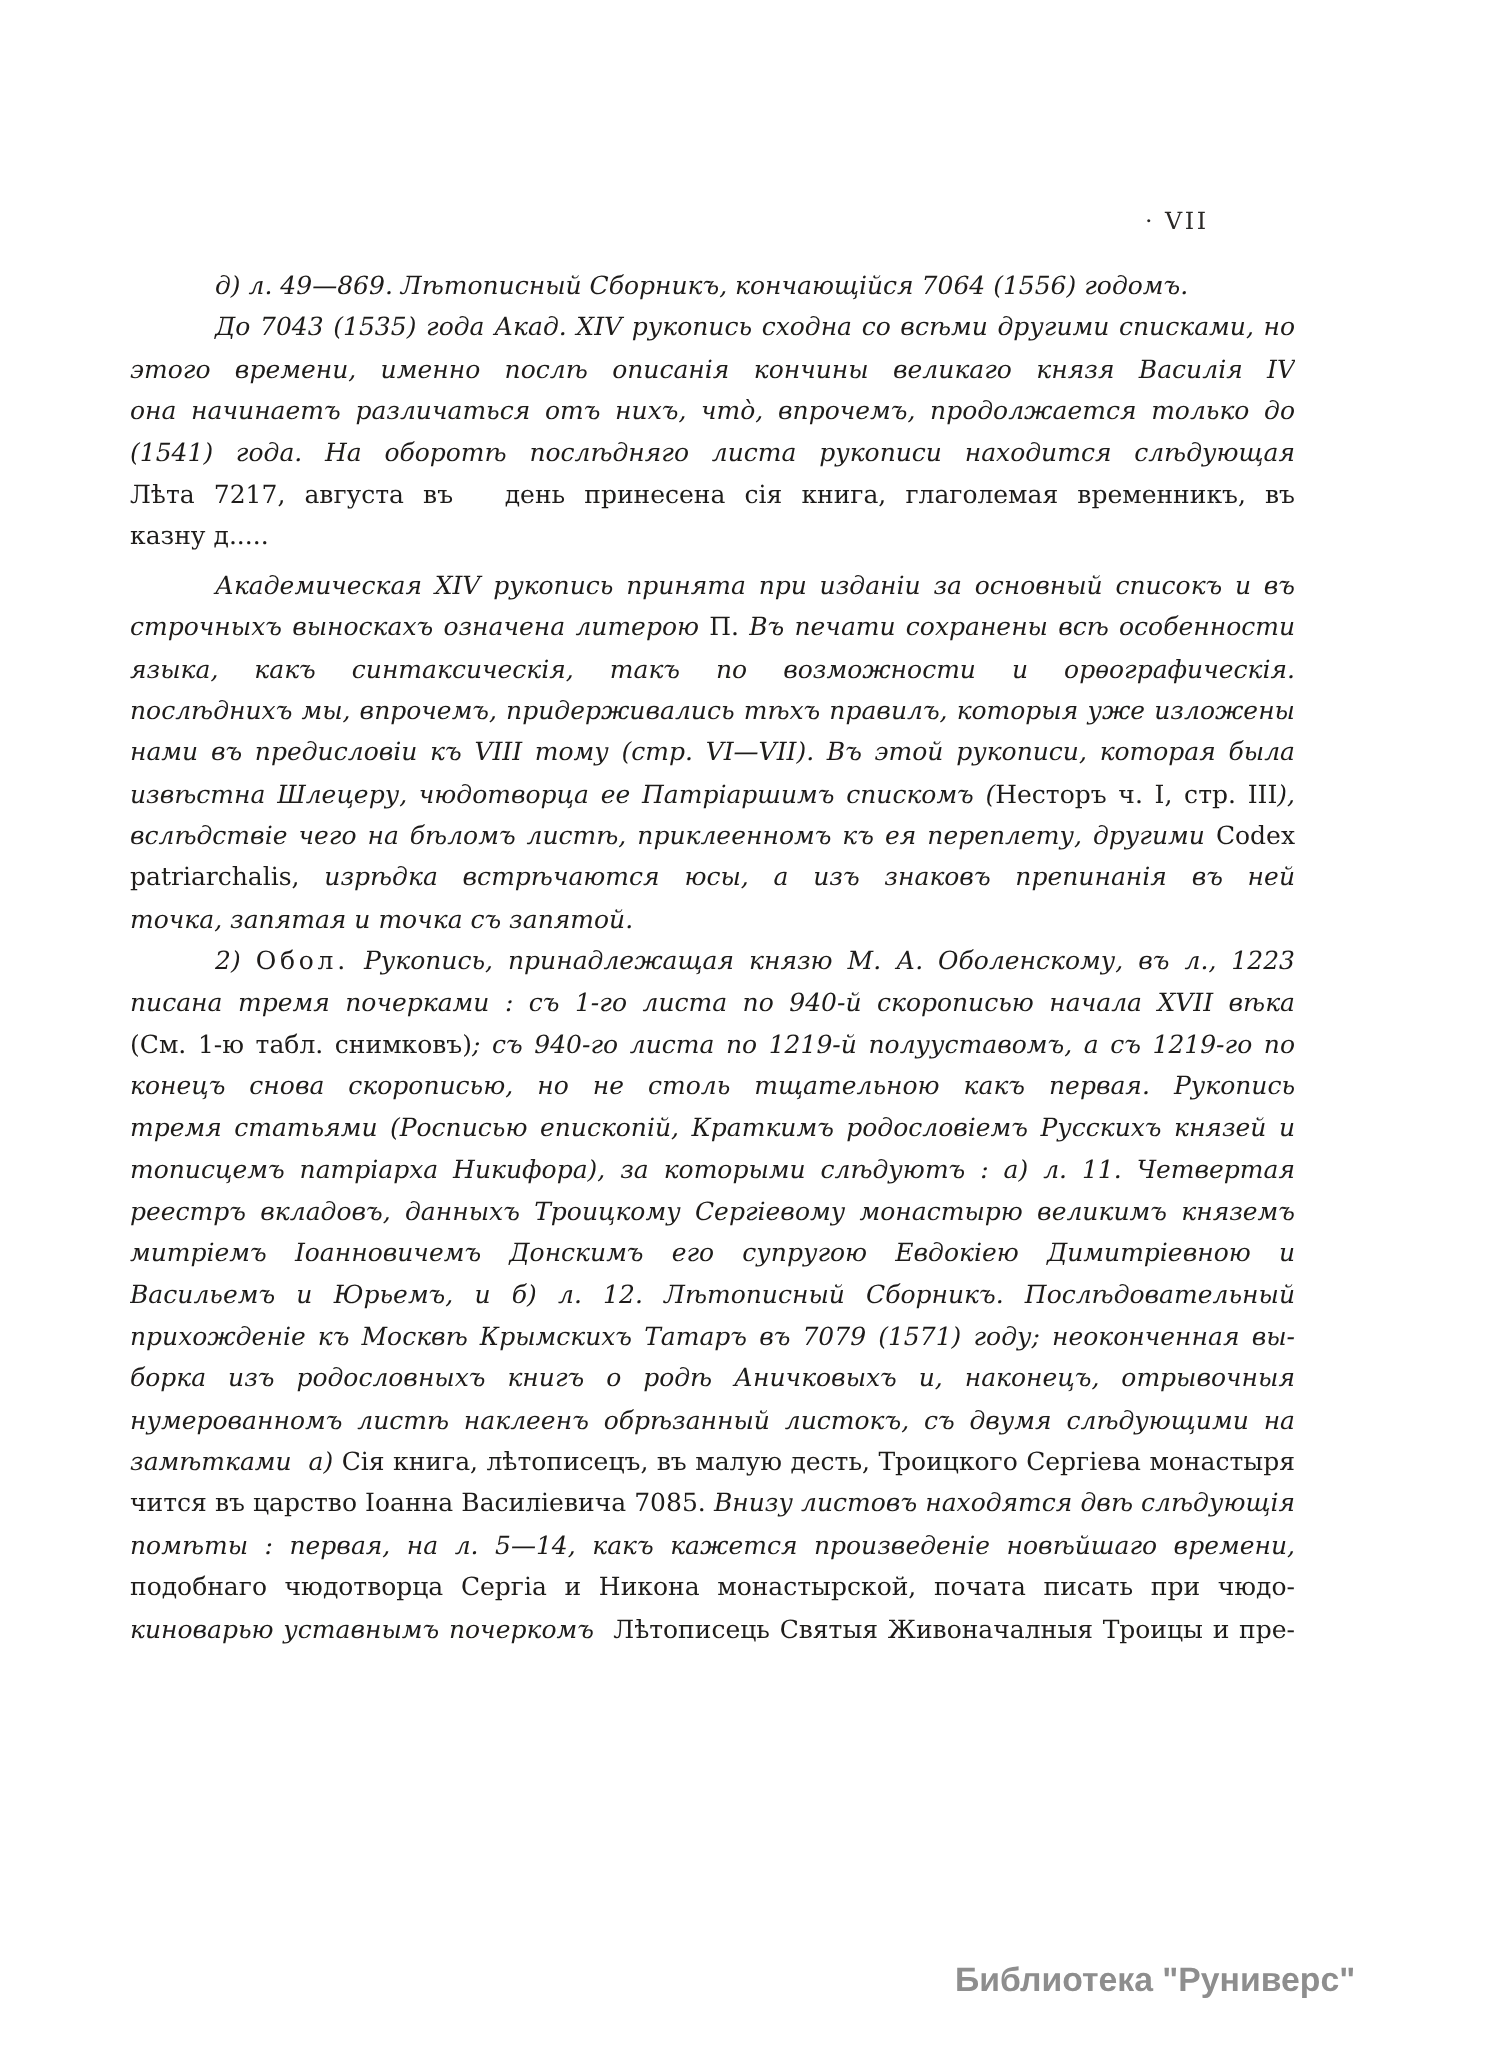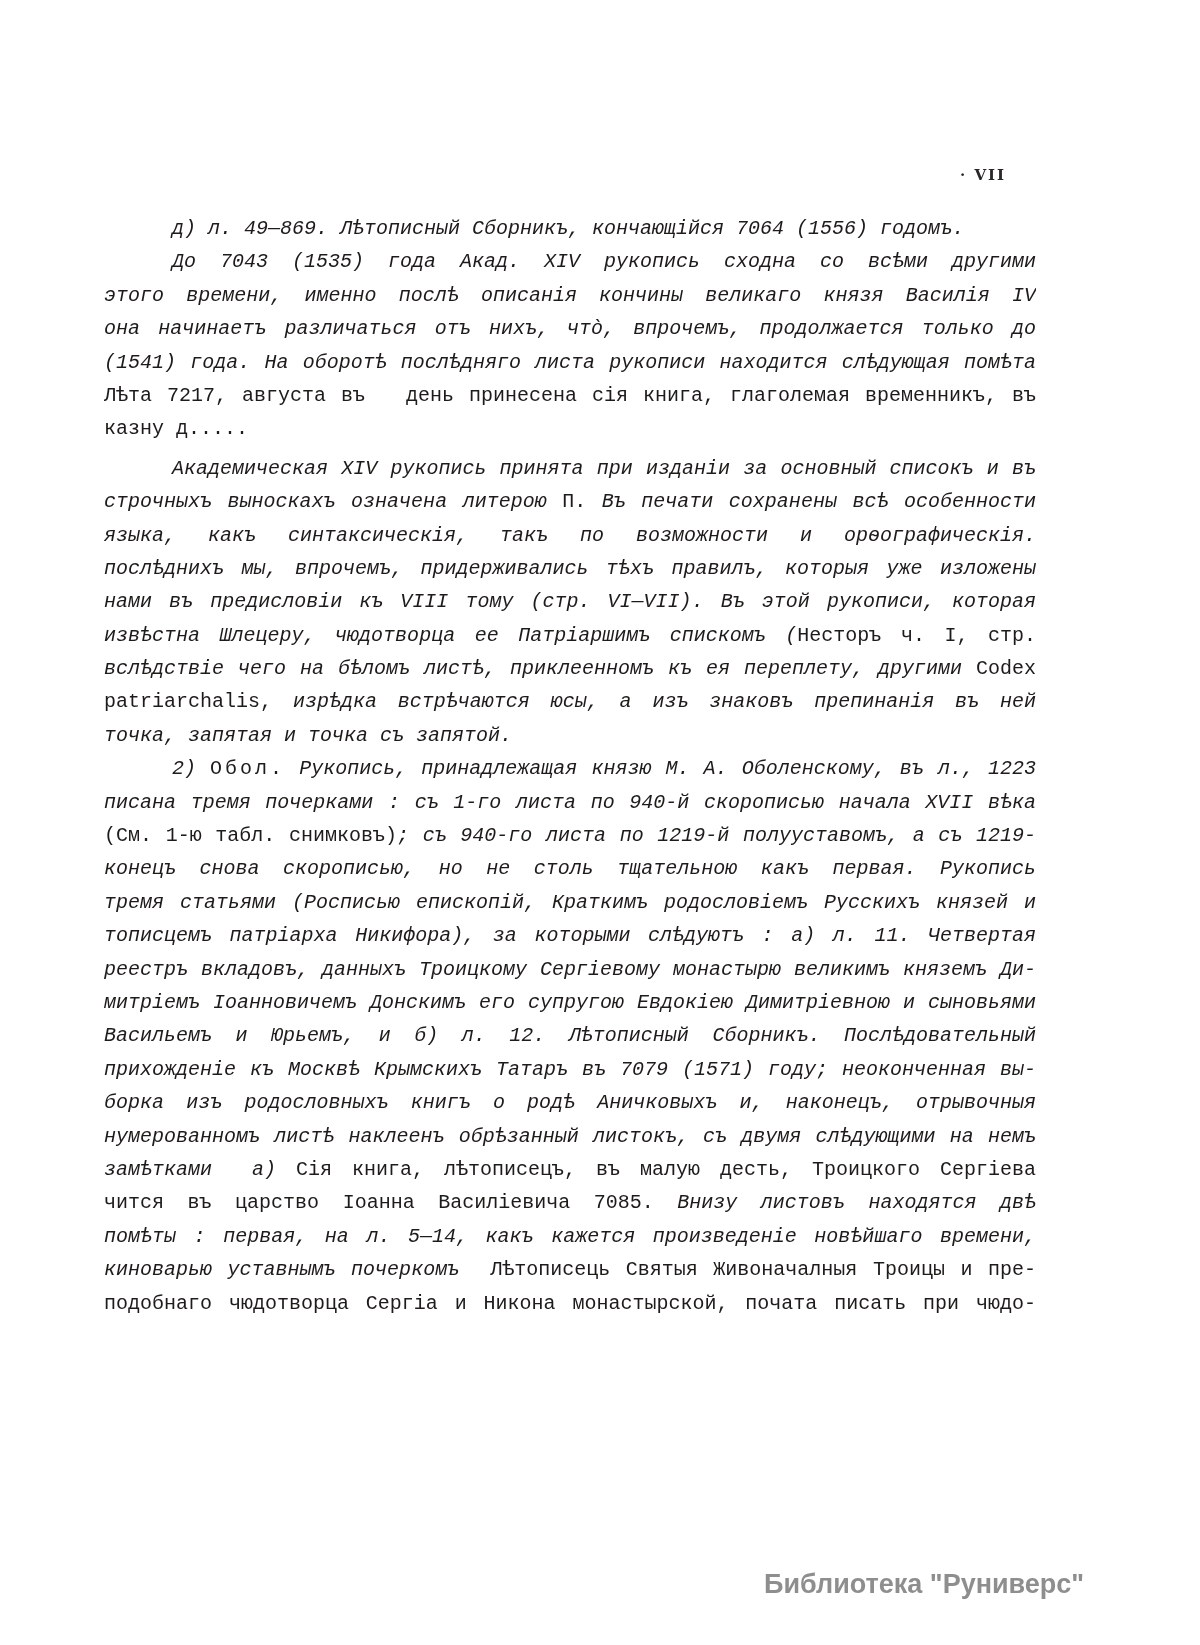--- a/index.html
+++ b/index.html
@@ -9,33 +9,32 @@
     height: 1645px;
     margin: 0 auto;
     background: #ffffff;
     color: #1e1c1a;
     font-family: "DejaVu Serif", serif;
     overflow: hidden;
   }
   .page-number {
     position: absolute;
     top: 166px;
-    left: 960px;
-    font-size: 15px;
-    font-weight: bold;
+    left: 916px;
+    font-size: 19px;
+    font-weight: normal;
     letter-spacing: 2px;
     color: #2a2826;
   }
   .text-block {
     position: absolute;
     left: 104px;
     top: 212px;
     width: 932px;
     font-size: 20px;
-    font-family: Liberation Mono, monospace;
   }
   .line {
     height: 33.4px;
     line-height: 33.4px;
     overflow: hidden;
     text-align: left;
     white-space: normal;
   }
   .line.j { text-align: justify; text-align-last: justify; }
   .line.ind { text-indent: 68px; }
@@ -85,18 +84,18 @@
       <div class="line j"><span class="i">тописцемъ патріарха Никифора), за которыми слѣдуютъ : а) л. 11. Четвертая статья,</span></div>
       <div class="line j"><span class="i">реестръ вкладовъ, данныхъ Троицкому Сергіевому монастырю великимъ княземъ Ди-</span></div>
       <div class="line j"><span class="i">митріемъ Іоанновичемъ Донскимъ его супругою Евдокіею Димитріевною и сыновьями</span></div>
       <div class="line j"><span class="i">Васильемъ и Юрьемъ, и б) л. 12. Лѣтописный Сборникъ. Послѣдовательный разсказъ со-</span></div>
       <div class="line j"><span class="i">прихожденіе къ Москвѣ Крымскихъ Татаръ въ 7079 (1571) году; неоконченная вы-</span></div>
       <div class="line j"><span class="i">борка изъ родословныхъ книгъ о родѣ Аничковыхъ и, наконецъ, отрывочныя извѣстія</span></div>
       <div class="line j"><span class="i">нумерованномъ листѣ наклеенъ обрѣзанный листокъ, съ двумя слѣдующими на немъ</span></div>
       <div class="line j"><span class="i">замѣтками &nbsp;а) </span><span class="r">Сія книга, лѣтописецъ, въ малую десть, Троицкого Сергіева монастыря</span></div>
       <div class="line j"><span class="r">чится въ царство Іоанна Василіевича 7085. </span><span class="i">Внизу листовъ находятся двѣ слѣдующія</span></div>
       <div class="line j"><span class="i">помѣты : первая, на л. 5—14, какъ кажется произведеніе новѣйшаго времени, писана</span></div>
+      <div class="line j"><span class="r">подобнаго чюдотворца Сергіа и Никона монастырской, почата писать при чюдо-</span></div>
       <div class="line j"><span class="i">киноварью уставнымъ почеркомъ&nbsp; </span><span class="r">Лѣтописець Святыя Живоначалныя Троицы и пре-</span></div>
-      <div class="line j"><span class="r">подобнаго чюдотворца Сергіа и Никона монастырской, почата писать при чюдо-</span></div>
     </div>
 
   <div class="watermark">Библиотека "Руниверс"</div>
 </div>
 
 </body></html>

